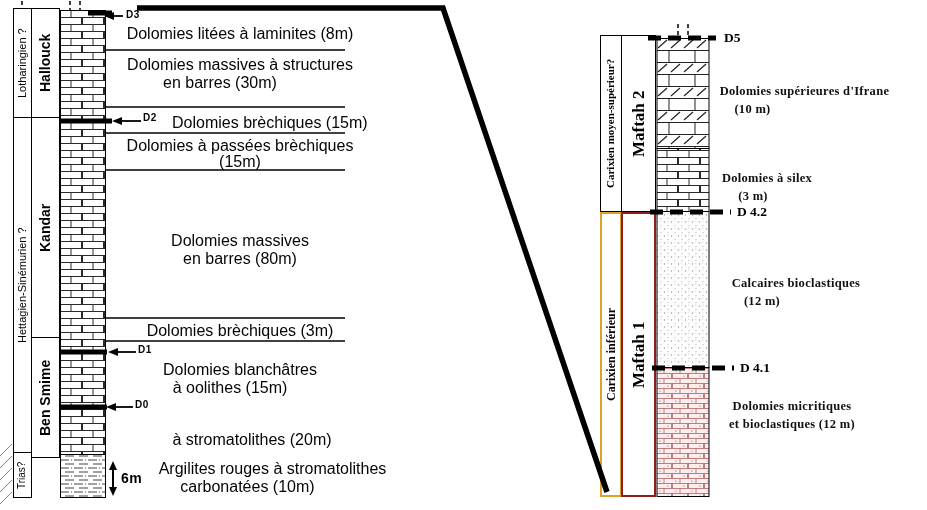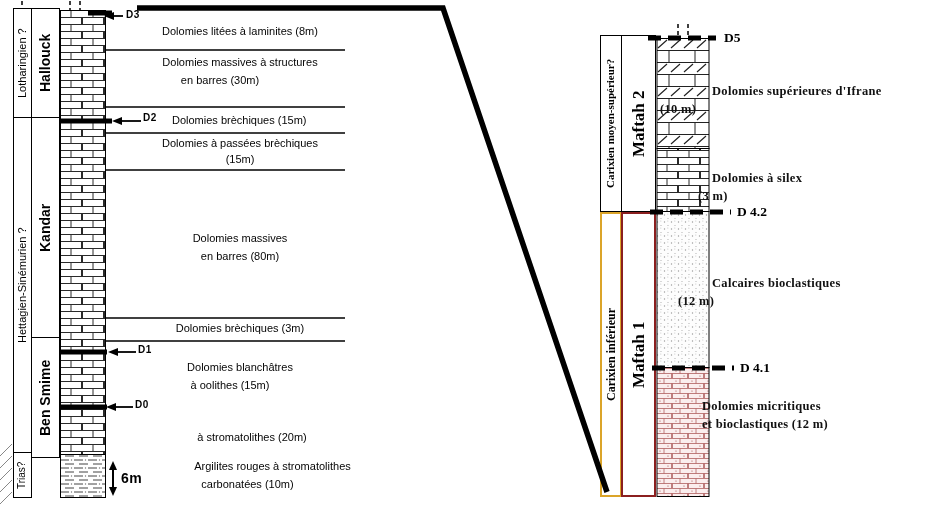--- a/index.html
+++ b/index.html
@@ -10,25 +10,25 @@
   }
   .abs { position:absolute; }
   svg.abs { display:block; }
   .vcell {
     position:absolute; display:flex; align-items:center; justify-content:center;
     writing-mode:vertical-rl; transform:rotate(180deg);
     background:#fff; border:1px solid #000; text-align:center; line-height:1.02;
   }
   .serif { font-family:"Liberation Serif", serif; }
   .bold { font-weight:bold; }
-  .lbl { position:absolute; font-size:11px; color:#050505; }
+  .lbl { position:absolute; font-size:16px; color:#050505; }
   .lbl.c { text-align:center; }
   .marker { position:absolute; font-weight:bold; font-size:10px; letter-spacing:0.5px; }
   .rlbl { position:absolute; font-family:"Liberation Serif", serif; font-weight:bold;
-          font-size:12.5px; letter-spacing:0.3px; text-align:left; color:#111; }
+          font-size:12.5px; letter-spacing:0.3px; text-align:center; color:#111; }
   .rmarker { position:absolute; font-family:"Liberation Serif", serif; font-weight:bold; font-size:13.5px; }
   .box-cari-inf { border:2px solid #dba429; }
   .box-maftah1 { border:2px solid #8b1f1f; }
 </style>
 </head>
 <body>
 
 <div id="stage-root">
 
   <div class="vcell" style="left:13px;top:8px;width:19px;height:110px;font-size:11px">Lotharingien ?</div>

